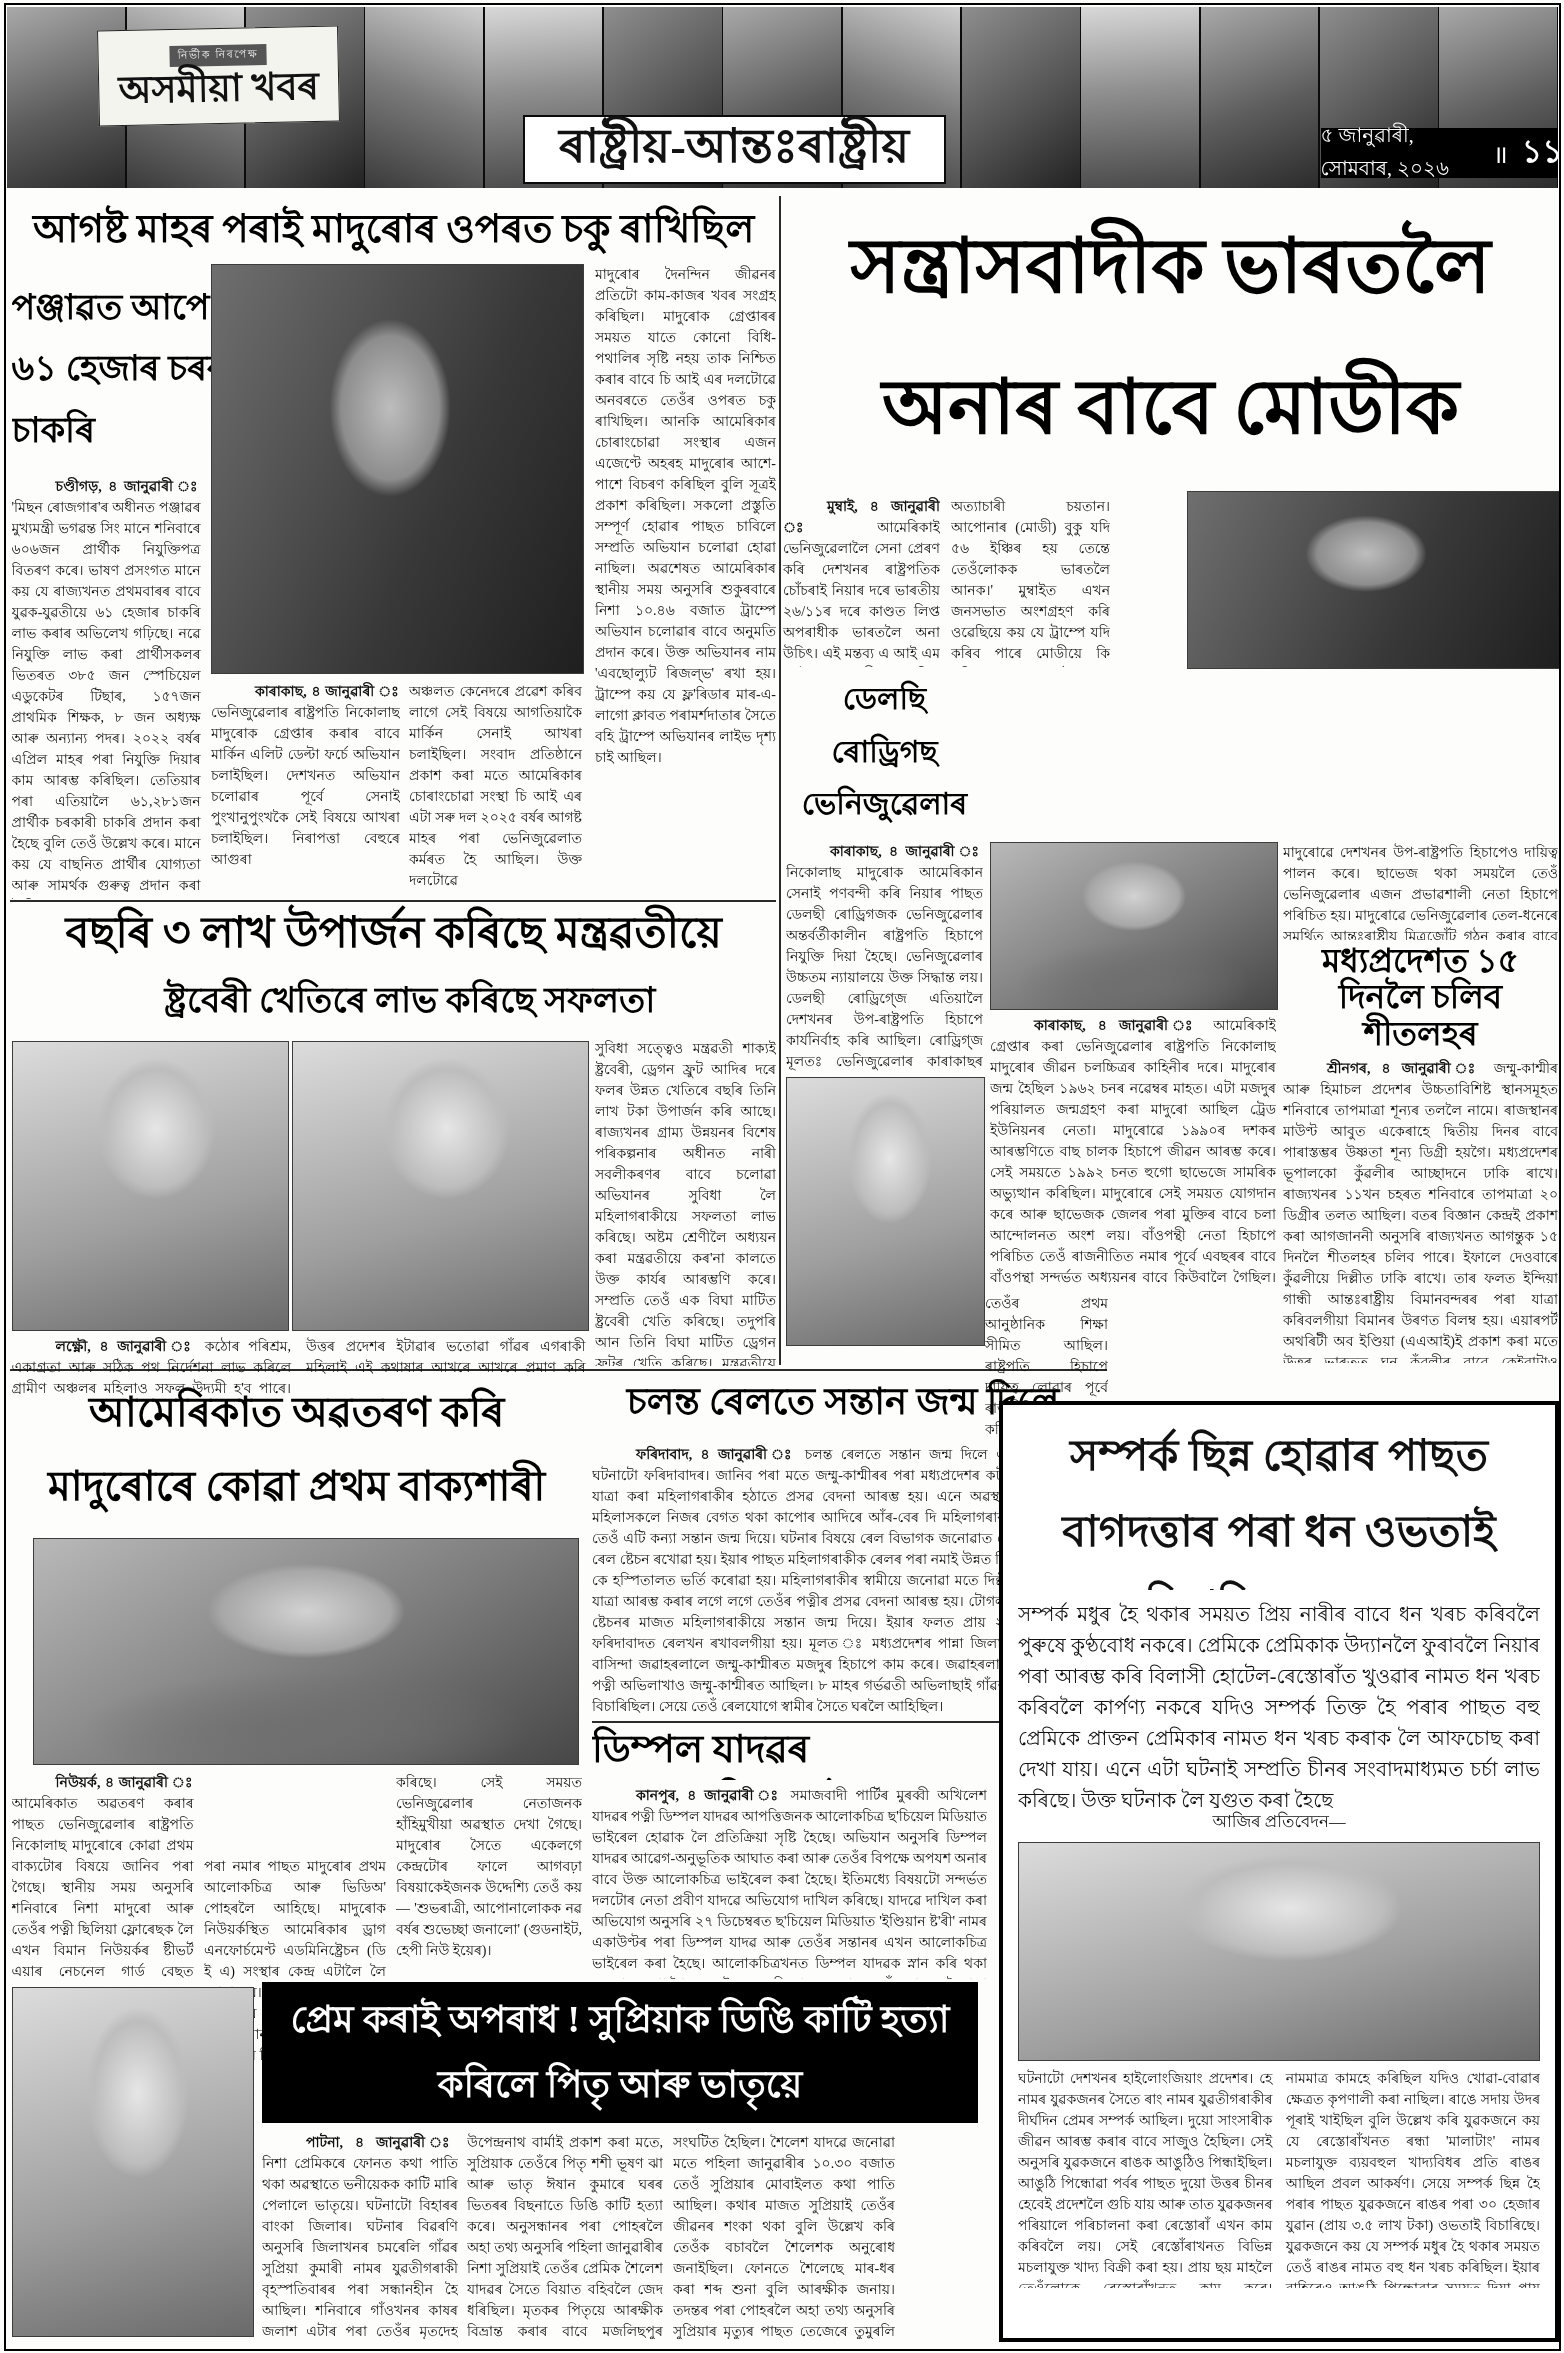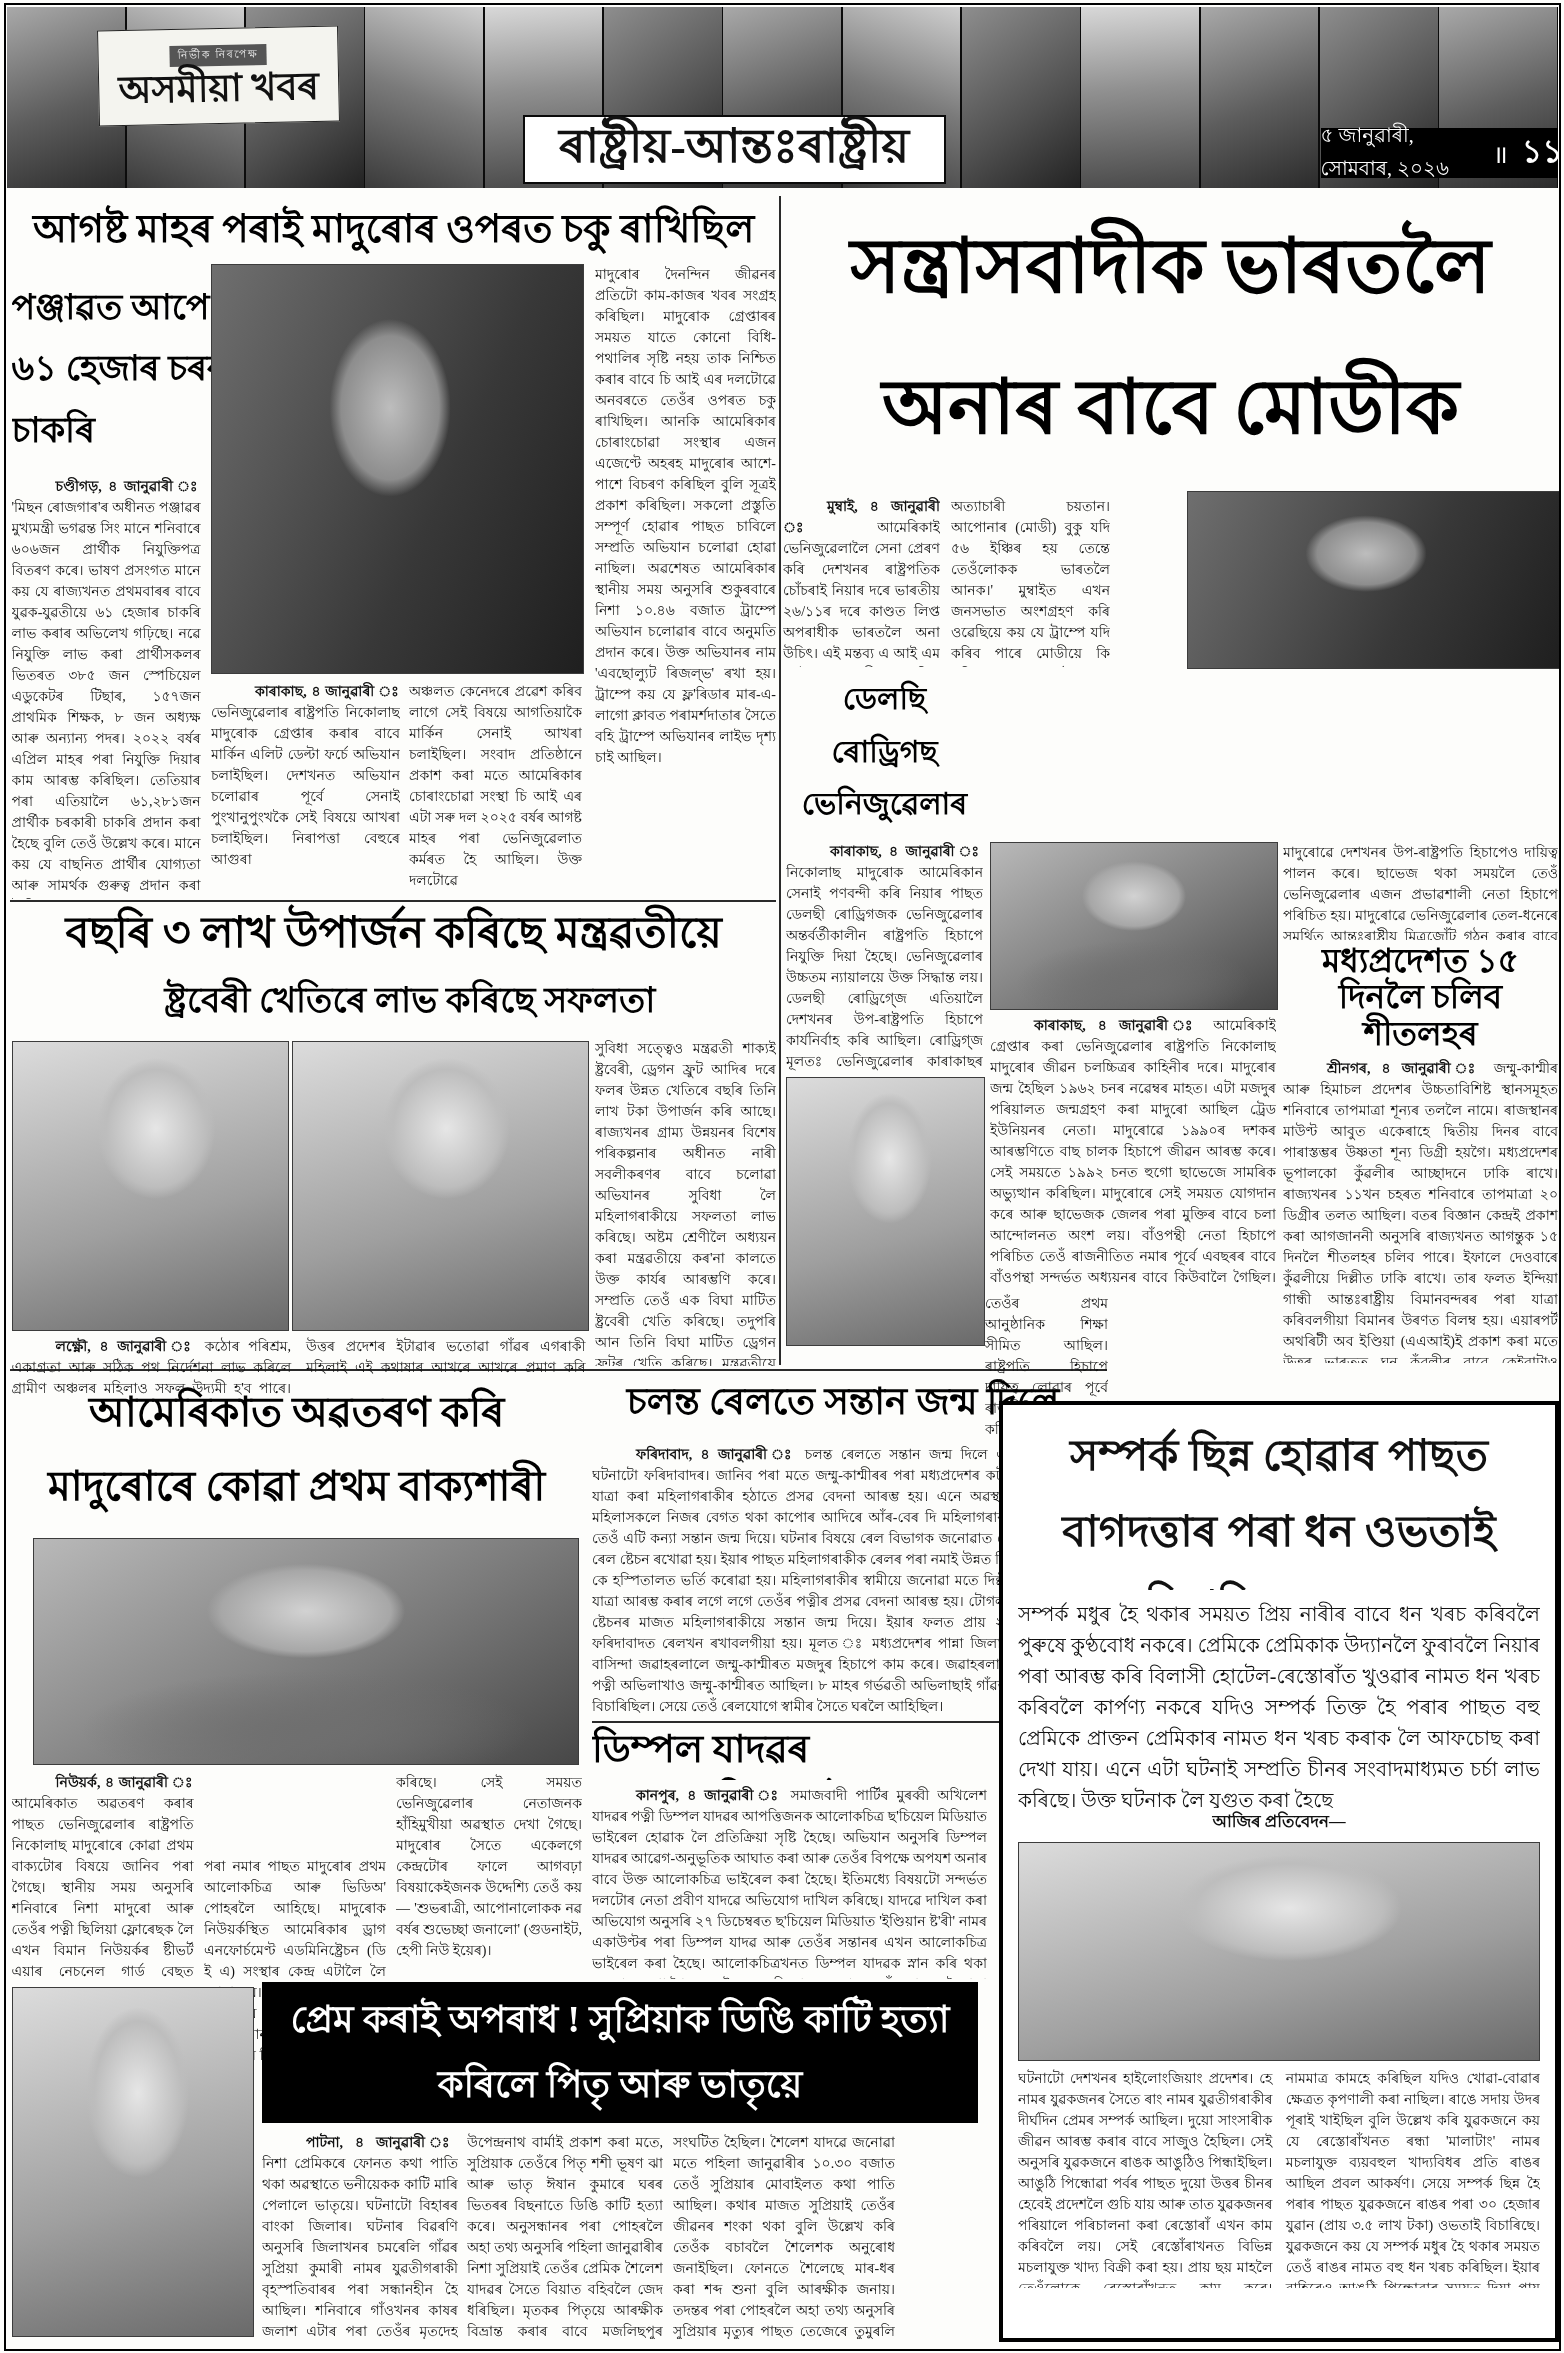--- a/index.html
+++ b/index.html
@@ -92,21 +92,21 @@
   .ph-flag{left:990px;top:842px;width:286px;height:166px;}
   .b-maduro-right{left:1283px;top:842px;width:275px;height:98px;}
   .b-cold-head{left:1283px;top:943px;width:275px;height:109px;font-size:33px;line-height:1.1;}
   .b-cold-body{left:1283px;top:1058px;width:275px;height:305px;}
   .b-maduro-mid{left:990px;top:1015px;width:286px;height:269px;}
 
   .b-relbox{left:999px;top:1401px;width:560px;height:941px;border:4.1px solid #000;box-sizing:border-box;
             background:#fff;padding:13.3px 15px;}
   .b-relbox .rel-head{font-size:43px;font-weight:bold;text-align:center;line-height:1.75;height:172px;overflow:hidden;}
   .b-relbox .rel-lead{font-size:20px;line-height:1.55;text-align:justify;margin:8.3px 0 1.7px 0;height:209px;overflow:hidden;}
-  .b-relbox .rel-byline{text-align:center;font-weight:bold;font-size:16.6px;height:26.5px;overflow:hidden;}
+  .b-relbox .rel-byline{text-align:center;font-weight:normal;font-size:16.6px;height:26.5px;overflow:hidden;}
   .b-relbox .rel-photo{height:217px;margin:6.6px 0;}
   .b-relbox .rel-cols{display:flex;gap:13.3px;height:220px;overflow:hidden;}
   .b-relbox .rel-cols .txt{flex:1;height:100%;}
 </style>
 </head>
 <body>
 
 <div id="page">
 
   <div id="masthead">

